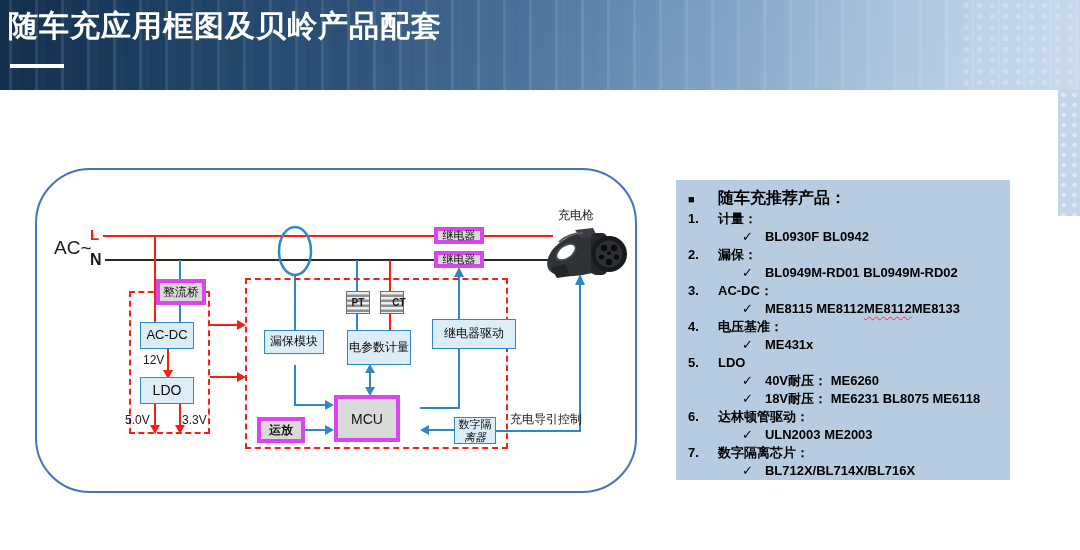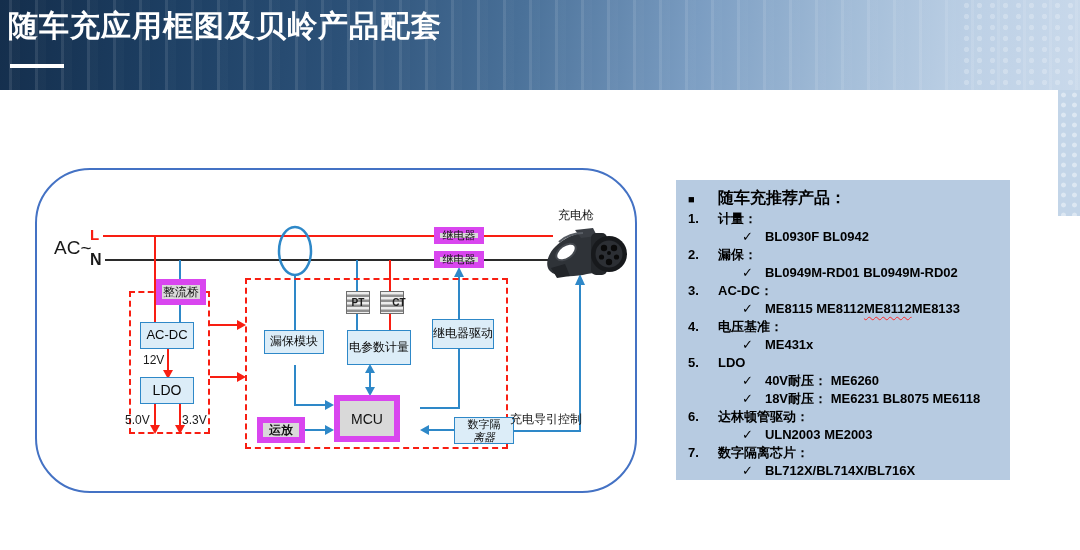--- a/index.html
+++ b/index.html
@@ -23,21 +23,21 @@
     background-size:11px 10px; }
 
   
   .diagram { position:absolute; left:35px; top:168px; width:602px; height:325px;
     border:2px solid #4472c4; border-radius:55px; background:#fff; }
   .diagram * { position:absolute; }
   svg.lines { left:0; top:0; width:602px; height:325px; overflow:visible; }
 
   .bluebox { background:#dcedf8; border:1.5px solid #2e88c8; color:#0a0a0a;
     display:flex; align-items:center; justify-content:center; text-align:center; font-size:12px; line-height:1.1; }
-  .graybox { background:#d9d9d9; border:6px solid #d946ef; color:#111;
+  .graybox { background:#d9d9d9; border:4px solid #d946ef; color:#111;
     display:flex; align-items:center; justify-content:center; text-align:center; font-size:12px; }
   .hatchbox { background:repeating-linear-gradient(180deg,#ededed 0 2px,#8f8f8f 3px 5px);
     border:1px solid #6e6e6e; color:#1c1c1c; font-size:10px; font-weight:bold;
     display:flex; align-items:center; justify-content:center; }
   .dashred { border:2px dashed #f81e12; background:transparent; }
   .lbl { color:#1a1a1a; font-size:12px; white-space:nowrap; }
 
   
   .panel { position:absolute; left:676px; top:180px; width:334px; height:300px;
     background:#b7cbe1; color:#000; padding:7px 10px 0 12px; }
@@ -129,25 +129,25 @@
     <div class="lbl" style="left:88px; top:243px;">5.0V</div>
     <div class="lbl" style="left:145px; top:243px;">3.3V</div>
 
     <div class="bluebox" style="left:227px; top:160px; width:60px; height:24px;">漏保模块</div>
     <div class="hatchbox" style="left:309px; top:121px; width:24px; height:23px;">PT</div>
     <div class="hatchbox" style="left:343px; top:121px; width:24px; height:23px;padding-left:14px;">CT</div>
     <div class="bluebox" style="left:310px; top:160px; width:64px; height:35px;">电参数计量</div>
 
     <div class="graybox" style="left:397px; top:57px; width:50px; height:17px; font-size:11px;">继电器</div>
     <div class="graybox" style="left:397px; top:81px; width:50px; height:17px; font-size:11px;">继电器</div>
-    <div class="bluebox" style="left:395px; top:149px; width:62px; height:30px;">继电器驱动</div>
+    <div class="bluebox" style="left:395px; top:149px; width:84px; height:30px;">继电器驱动</div>
 
     <div class="graybox" style="left:297px; top:225px; width:66px; height:47px; font-size:14px;">MCU</div>
     <div class="graybox" style="left:220px; top:247px; width:48px; height:26px;font-weight:bold;">运放</div>
-    <div class="bluebox" style="left:417px; top:247px; width:60px; height:27px; font-size:11px; flex-direction:column;">
+    <div class="bluebox" style="left:417px; top:247px; width:42px; height:27px; font-size:11px; flex-direction:column;">
       <span style="position:static;">数字隔</span>
       <span style="position:static;font-style:italic;">离器</span>
     </div>
 
     <div class="lbl" style="left:473px; top:241px;">充电导引控制</div>
     <div class="lbl" style="left:521px; top:37px;">充电枪</div>
 
     <svg style="left:508px; top:54px;" width="84" height="58" viewBox="0 0 84 58">
       <path d="M4,46 C0,40 3,30 10,23 C18,15 30,8 44,8 L54,10 L55,48 L42,50 C30,53 10,54 4,46 Z" fill="#2f3338"></path>
       <path d="M30,6 L48,4 L52,12 L36,14 Z" fill="#3a3e44"></path>

